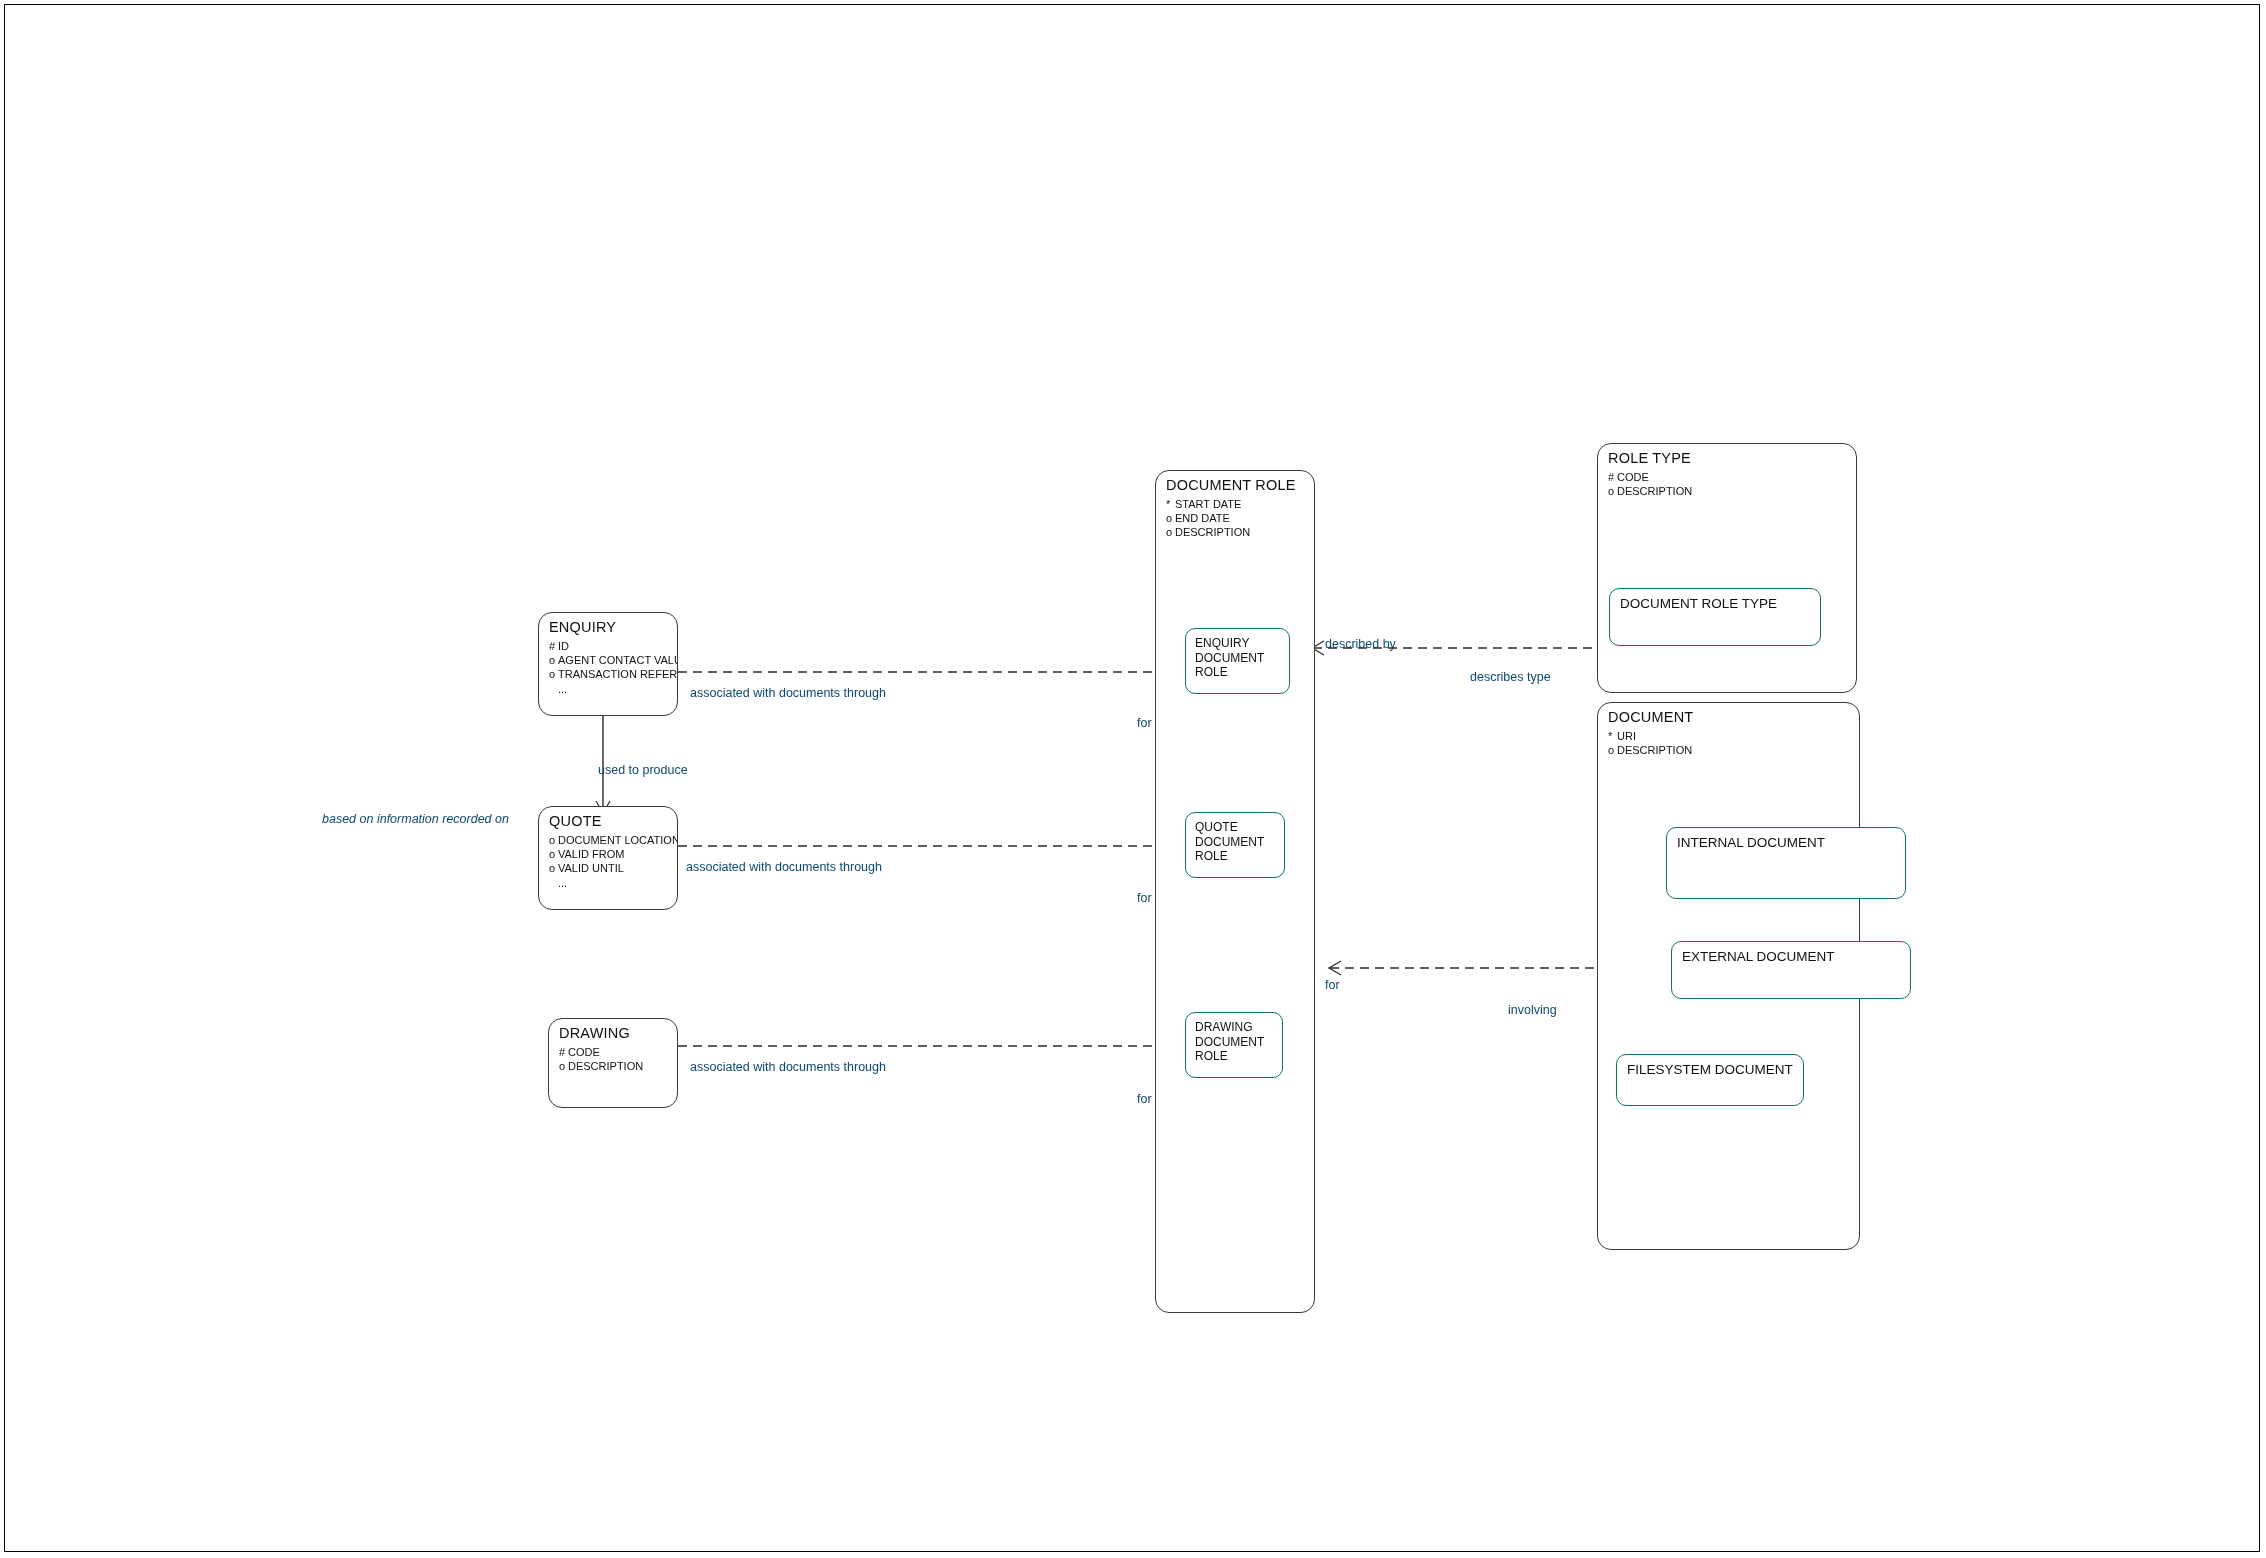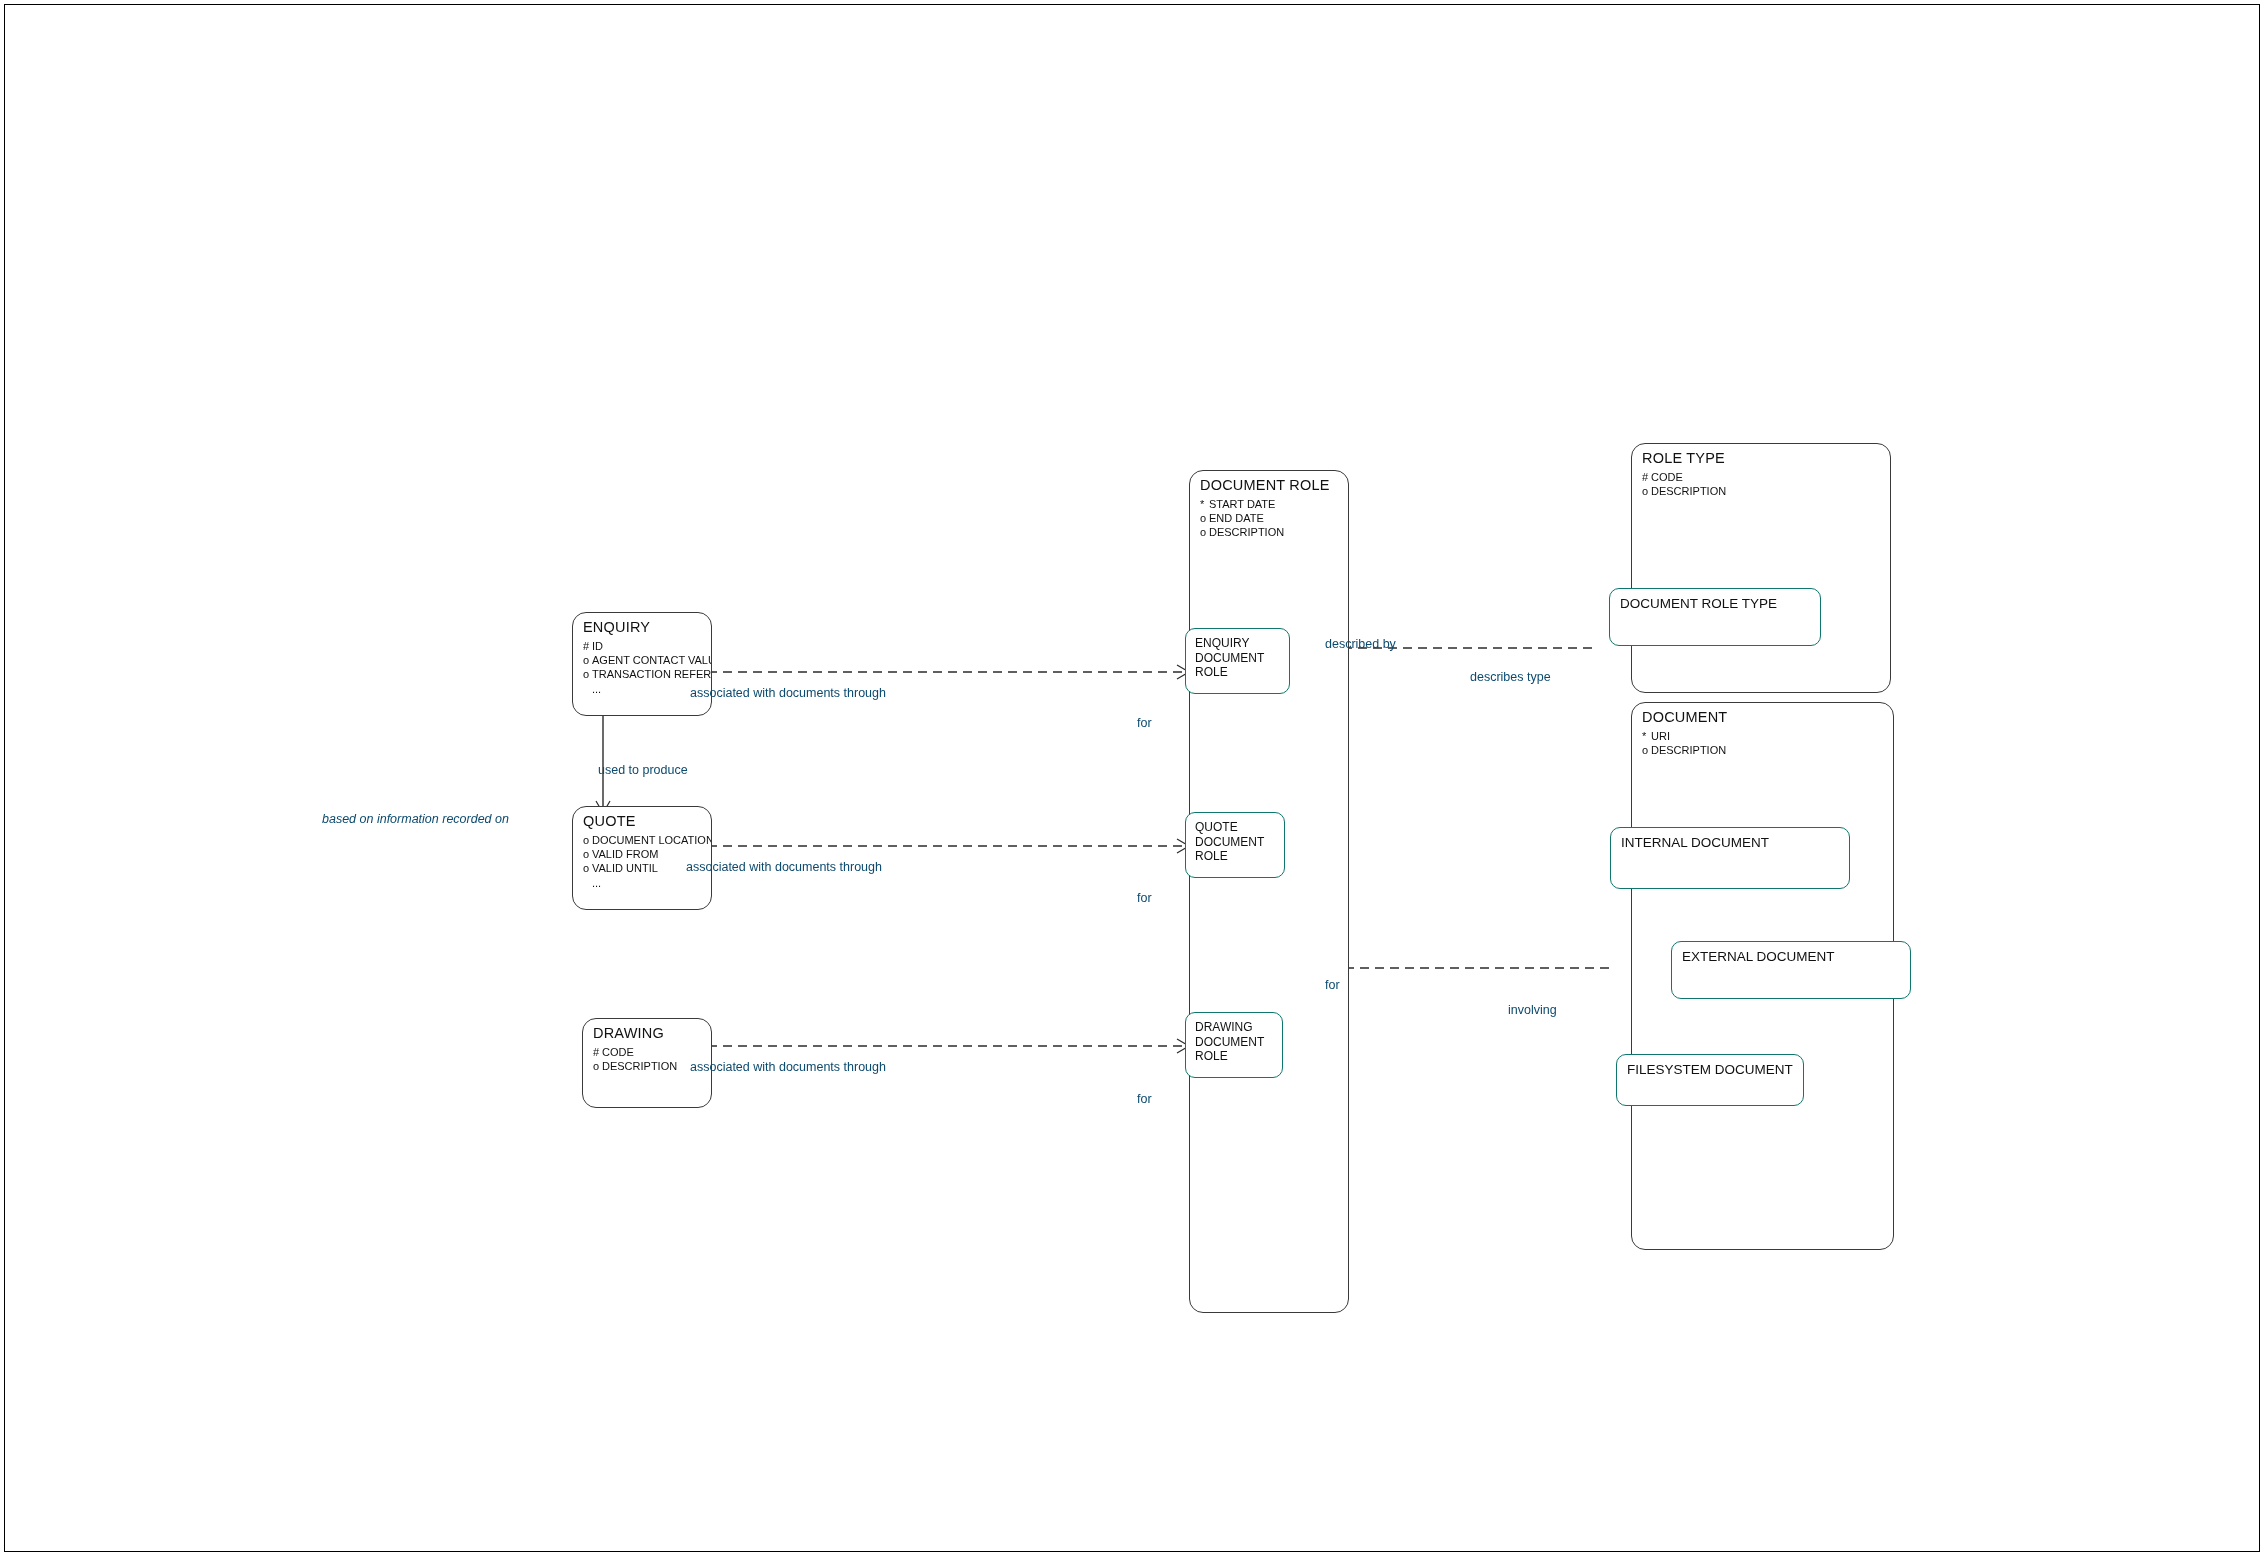--- a/index.html
+++ b/index.html
@@ -31,21 +31,20 @@
     width: 2266px;
     height: 1558px;
     pointer-events: none;
   }
   .entity {
     position: absolute;
     box-sizing: border-box;
     border: 1px solid #3a3a3a;
     border-radius: 14px;
     background: #ffffff;
-    margin-left: 34px;
   }
   .entity-title {
     position: absolute;
     left: 10px;
     top: 6px;
     font-size: 14.5px;
     color: #111;
     letter-spacing: 0.2px;
     white-space: nowrap;
   }
@@ -204,21 +203,21 @@
   </div>
 
   <div class="entity" style="left:1597px; top:702px; width:263px; height:548px;">
     <div class="entity-title">DOCUMENT</div>
     <div class="attr-list">
       <div class="attr"><span class="mark">*</span><span>URI</span></div>
       <div class="attr"><span class="mark">o</span><span>DESCRIPTION</span></div>
     </div>
   </div>
 
-  <div class="subentity" style="left:1610px; top:827px; width:240px; height:62px;">
+  <div class="subentity" style="left:1666px; top:827px; width:240px; height:72px;">
     <div class="subentity-title">INTERNAL DOCUMENT</div>
   </div>
 
   <div class="subentity" style="left:1671px; top:941px; width:240px; height:58px;">
     <div class="subentity-title">EXTERNAL DOCUMENT</div>
   </div>
 
   <div class="subentity" style="left:1616px; top:1054px; width:188px; height:52px;">
     <div class="subentity-title">FILESYSTEM DOCUMENT</div>
   </div>

